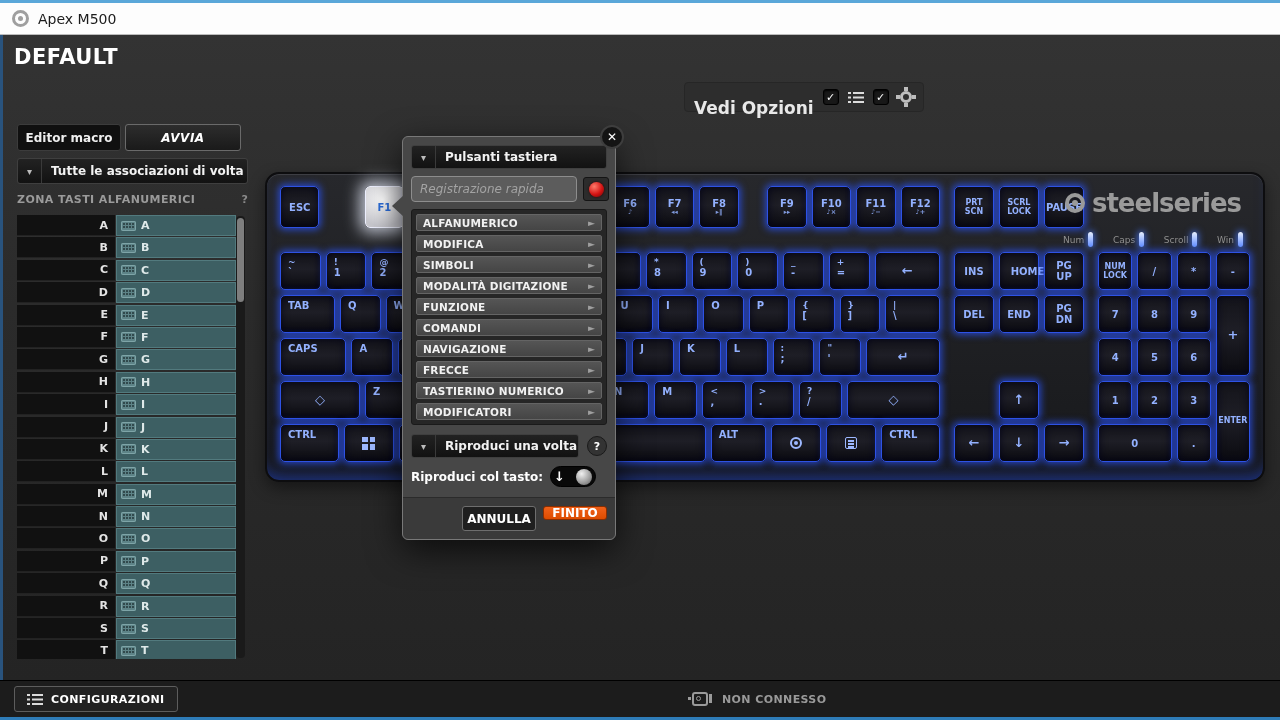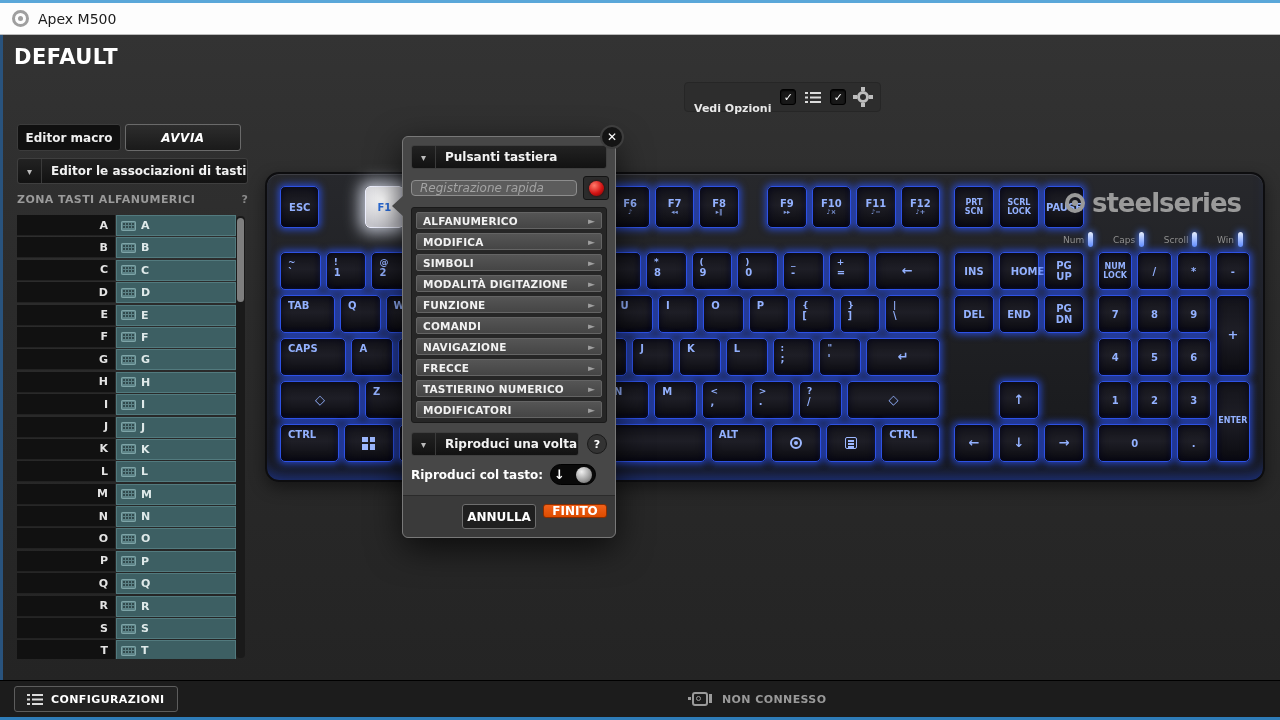--- a/index.html
+++ b/index.html
@@ -17,21 +17,21 @@
 
   
   .content{position:absolute;top:35px;left:0;right:0;bottom:40px;
     background:linear-gradient(180deg,#333333 0%,#2b2b2b 42%,#242424 100%);
     border-left:3px solid #29537d;}
   .page-title{position:absolute;top:10px;left:11px;margin:0;font-size:21px;font-weight:bold;color:#fff;letter-spacing:.5px;}
 
   
   .options-bar{position:absolute;left:681px;top:47px;height:30px;padding:0 9px;display:flex;align-items:center;gap:9px;
     background:#2d2d2d;border-radius:4px;border:1px solid #262626;}
-  .options-bar .lbl{font-size:11px;font-weight:bold;color:#e8e8e8;margin-top:22px;}
+  .options-bar .lbl{font-size:17px;font-weight:bold;color:#e8e8e8;margin-top:22px;}
   .checkbox{width:16px;height:16px;background:#181818;border:1px solid #000;border-radius:3px;color:#fff;
     font-size:11px;font-weight:bold;display:flex;align-items:center;justify-content:center;box-shadow:inset 0 1px 2px #000;}
   .licon{position:relative;width:16px;height:13px;}
   .licon::before{content:"";position:absolute;left:0;top:1px;width:3px;height:2.5px;background:#dcdcdc;
     box-shadow:0 4.5px 0 #dcdcdc,0 9px 0 #dcdcdc;}
   .licon::after{content:"";position:absolute;left:5px;top:1px;width:11px;height:2.5px;background:#dcdcdc;
     box-shadow:0 4.5px 0 #dcdcdc,0 9px 0 #dcdcdc;}
   .gear-ic{width:12px;height:12px;border-radius:50%;border:3.5px solid #bdbdbd;position:relative;margin:0 2px;}
   .gear-ic::after{content:"";position:absolute;left:50%;top:-7px;width:4px;height:4px;margin-left:-2px;background:#bdbdbd;
     box-shadow:0 16px 0 #bdbdbd,-8px 8px 0 #bdbdbd,8px 8px 0 #bdbdbd;}
@@ -106,21 +106,21 @@
   .ind .led{width:5px;height:15px;border-radius:3px;background:linear-gradient(180deg,#e5eeff,#5f8bff);box-shadow:0 0 7px 1px rgba(70,120,255,.9);}
 
   
   .popup{position:absolute;left:399px;top:101px;width:214px;background:#474747;border:1px solid #787878;border-radius:6px;
     box-shadow:0 10px 34px rgba(0,0,0,.7);padding:8px;z-index:30;}
   .popup::before{content:"";position:absolute;left:-11px;top:58px;border:11px solid transparent;border-left:none;border-right:12px solid #474747;}
   .popup .dd{height:24px;}
   .close-btn{position:absolute;right:-9px;top:-12px;width:24px;height:24px;border-radius:50%;background:#141414;
     border:2px solid #3e3e3e;color:#fff;font-size:12px;font-weight:bold;display:flex;align-items:center;justify-content:center;cursor:pointer;z-index:5;}
   .search-row{display:flex;gap:6px;margin-top:7px;align-items:center;}
-  .search-input{flex:1;height:16px;background:#5c5c5c;border:1px solid #8d8d8d;border-radius:4px;padding:0 8px;
+  .search-input{flex:1;height:26px;background:#5c5c5c;border:1px solid #8d8d8d;border-radius:4px;padding:0 8px;
     font-size:12px;font-style:italic;color:#ddd;outline:none;}
   .search-input::placeholder{color:#a3a3a3;}
   .rec-btn{flex:0 0 26px;height:24px;background:#2c2c2c;border:1px solid #141414;border-radius:3px;
     display:flex;align-items:center;justify-content:center;cursor:pointer;}
   .rec-dot{width:15px;height:15px;border-radius:50%;background:radial-gradient(circle at 35% 30%,#ff7a6a,#d41414 55%,#6e0000);box-shadow:0 0 3px #300;}
   .cat-list{margin-top:7px;background:#262626;border:1px solid #1a1a1a;border-radius:3px;padding:4px;}
   .cat-item{height:17px;margin-bottom:4px;background:linear-gradient(180deg,#555,#454545);border:1px solid #646464;border-radius:2px;
     display:flex;align-items:center;justify-content:space-between;padding:0 6px;cursor:pointer;}
   .cat-item:last-child{margin-bottom:0;}
   .cat-item .cl{font-size:10.5px;font-weight:bold;color:#f2f2f2;letter-spacing:.2px;}
@@ -182,21 +182,21 @@
       <span class="gear-ic"></span>
     </div>
 
     <div class="macro-row">
       <div class="macro-label box-dark">Editor macro</div>
       <div class="avvia-btn">AVVIA</div>
     </div>
     <div class="bindings-dd">
       <div class="dd">
         <span class="chev">▾</span>
-        <span class="val">Editor le associazioni di tasti</span>
+        <span class="val">Tutte le associazioni di volta</span>
       </div>
     </div>
     <div class="zone-hdr">
       <span class="t">ZONA TASTI ALFANUMERICI</span>
       <span class="h">?</span>
     </div>
     <div class="key-list" id="key-list">
         <div class="krow">
           <div class="cell-key">A</div>
           <div class="cell-bind">

